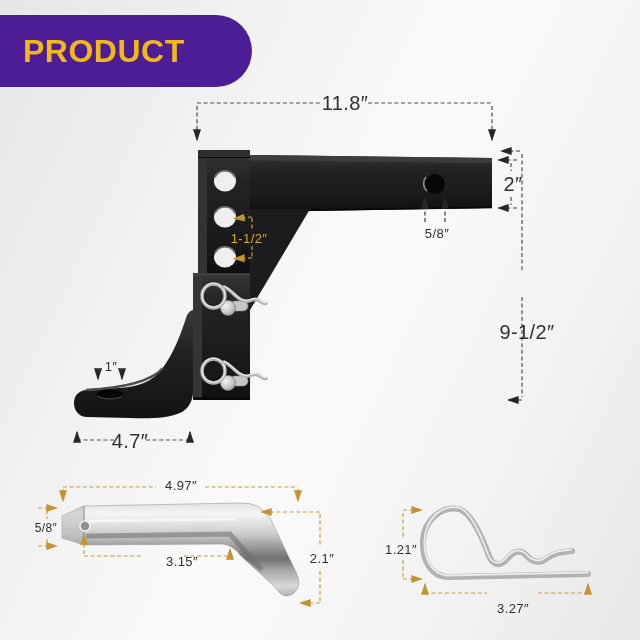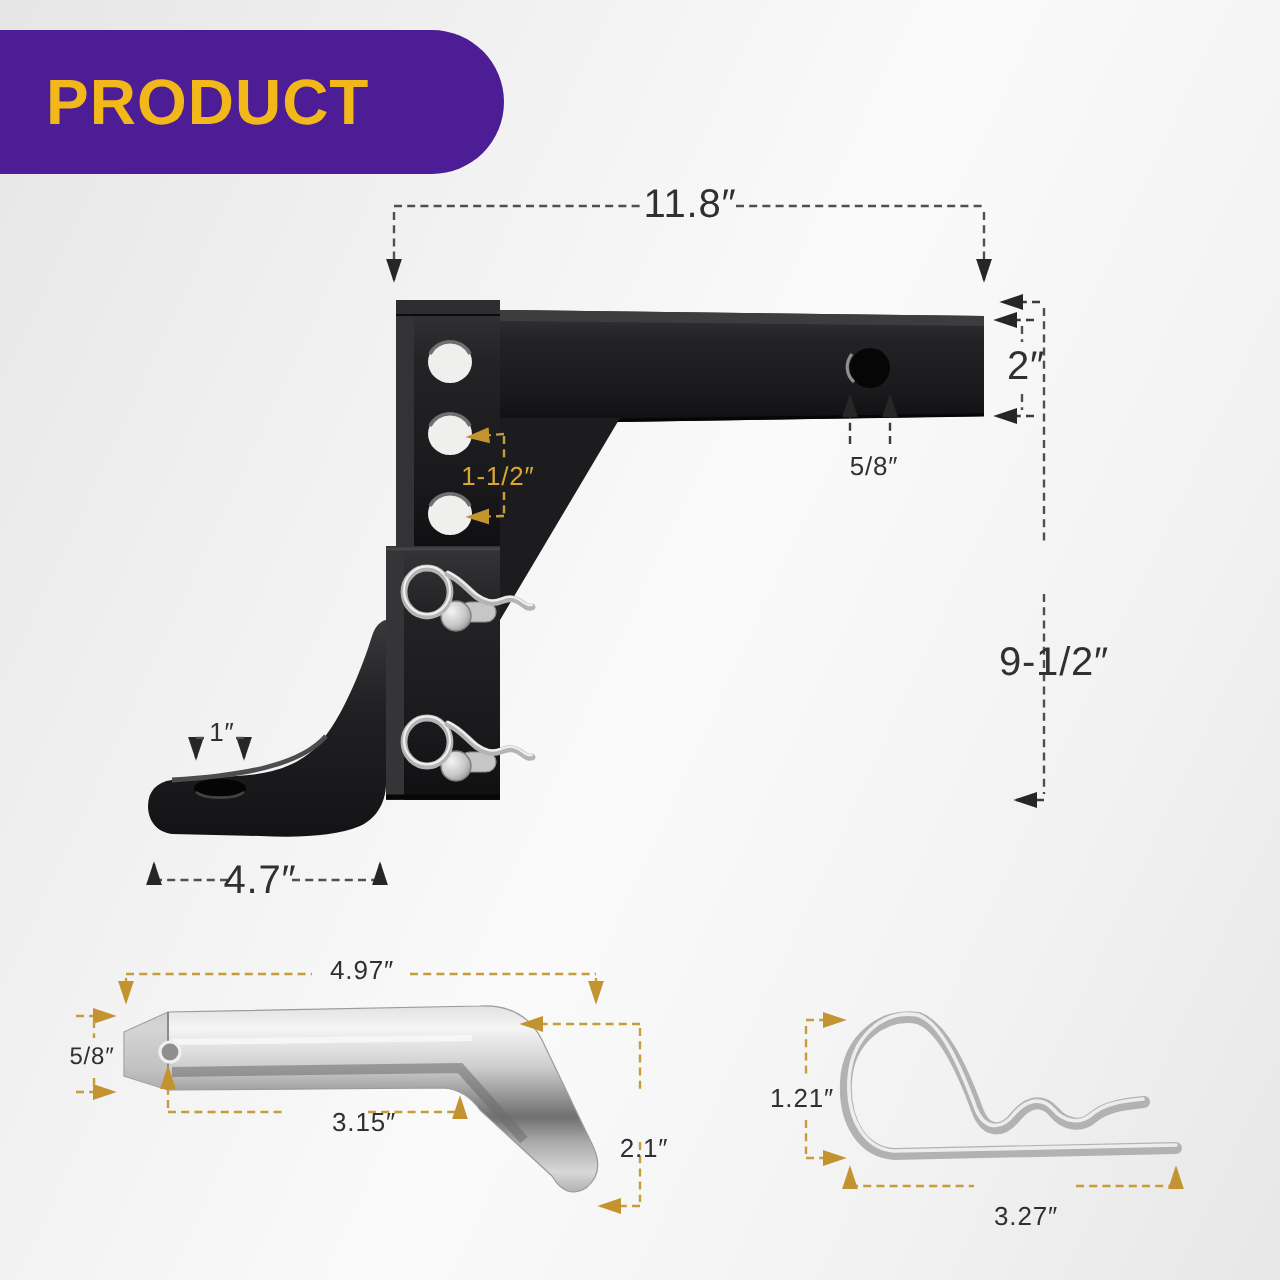--- a/index.html
+++ b/index.html
@@ -233,16 +233,16 @@
 <div class="dim-label lg" style="left:513px;top:184px;">2″</div>
 <div class="dim-label" style="left:437px;top:233px;">5/8″</div>
 <div class="dim-label gold" style="left:249px;top:238px;color:#D8A733;">1-1/2″</div>
 <div class="dim-label lg" style="left:527px;top:284px;margin-top:48px;">9-1/2″</div>
 <div class="dim-label" style="left:111px;top:366px;">1″</div>
 <div class="dim-label lg" style="left:130px;top:441px;">4.7″</div>
 
 <div class="dim-label" style="left:181px;top:485px;">4.97″</div>
 <div class="dim-label sm" style="left:46px;top:528px;">5/8″</div>
 <div class="dim-label" style="left:164px;top:561px;margin-left:18px;">3.15″</div>
-<div class="dim-label" style="left:322px;top:558px;margin-top:16px;">2.1″</div>
+<div class="dim-label" style="left:322px;top:558px;">2.1″</div>
 
 <div class="dim-label" style="left:401px;top:549px;">1.21″</div>
 <div class="dim-label" style="left:513px;top:596px;margin-top:12px;">3.27″</div>
 
 </body></html>

